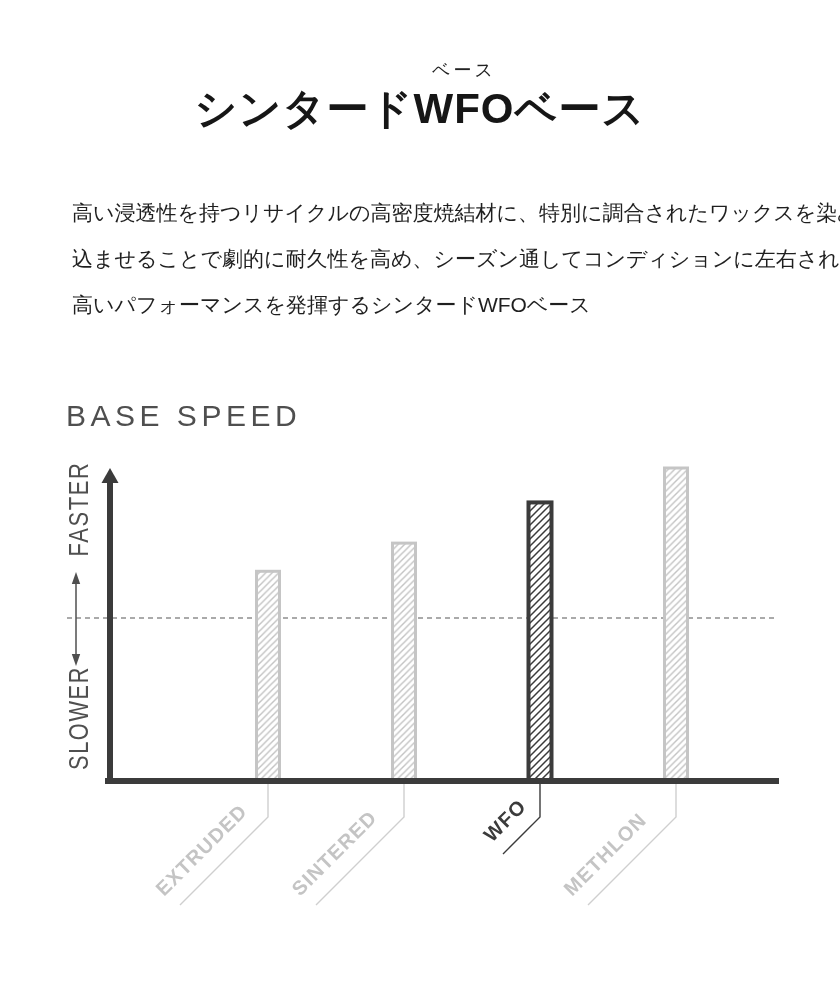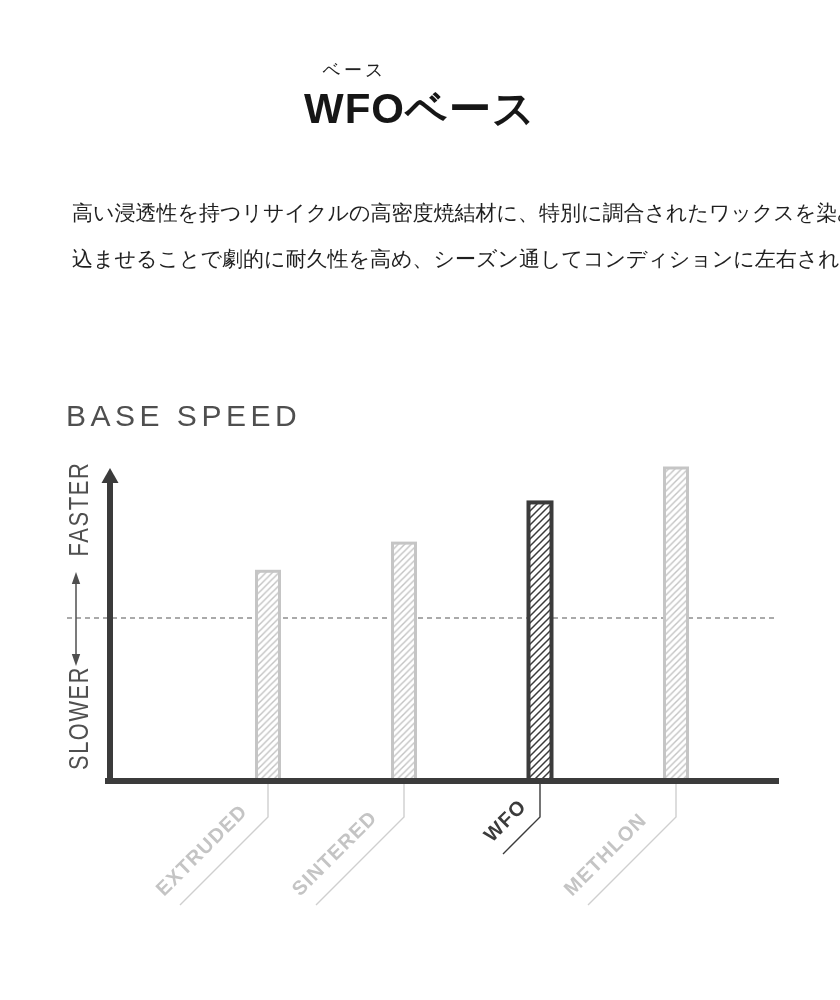--- a/index.html
+++ b/index.html
@@ -46,26 +46,27 @@
   .body-text .line{display:block;white-space:nowrap;}
   .chart-svg{position:absolute;top:390px;left:0;}
   svg text{font-family:"Liberation Sans", sans-serif;}
 </style>
 </head>
 <body>
 
 <div class="page">
 
   <header class="title-block">
-    <h1 class="title"><span class="wfo-wrap"><span class="furigana">ベース</span><span>WFO</span></span><span>ベース</span></h1>
+    <h1 class="title"><span>シンタード</span><span class="wfo-wrap"><span class="furigana">ベース</span><span>WFO</span></span><span>ベース</span></h1>
   </header>
 
   <p class="body-text">
     <span class="line">高い浸透性を持つリサイクルの高密度焼結材に、特別に調合されたワックスを染み</span>
     <span class="line">込ませることで劇的に耐久性を高め、シーズン通してコンディションに左右されない</span>
+    <span class="line">高いパフォーマンスを発揮するシンタードWFOベース</span>
   </p>
 
   <svg class="chart-svg" width="840" height="560" viewBox="0 0 840 560" xmlns="http://www.w3.org/2000/svg">
       <defs>
         <pattern id="hatch-light" width="6.5" height="6.5" patternUnits="userSpaceOnUse">
           <rect width="6.5" height="6.5" fill="#ffffff"></rect>
           <path d="M-1.625,1.625 L1.625,-1.625 M0,6.5 L6.5,0 M4.875,8.125 L8.125,4.875" stroke="#c3c3c3" stroke-width="1.4" fill="none"></path>
         </pattern>
         <pattern id="hatch-dark" width="7" height="7" patternUnits="userSpaceOnUse">
           <rect width="7" height="7" fill="#ffffff"></rect>

